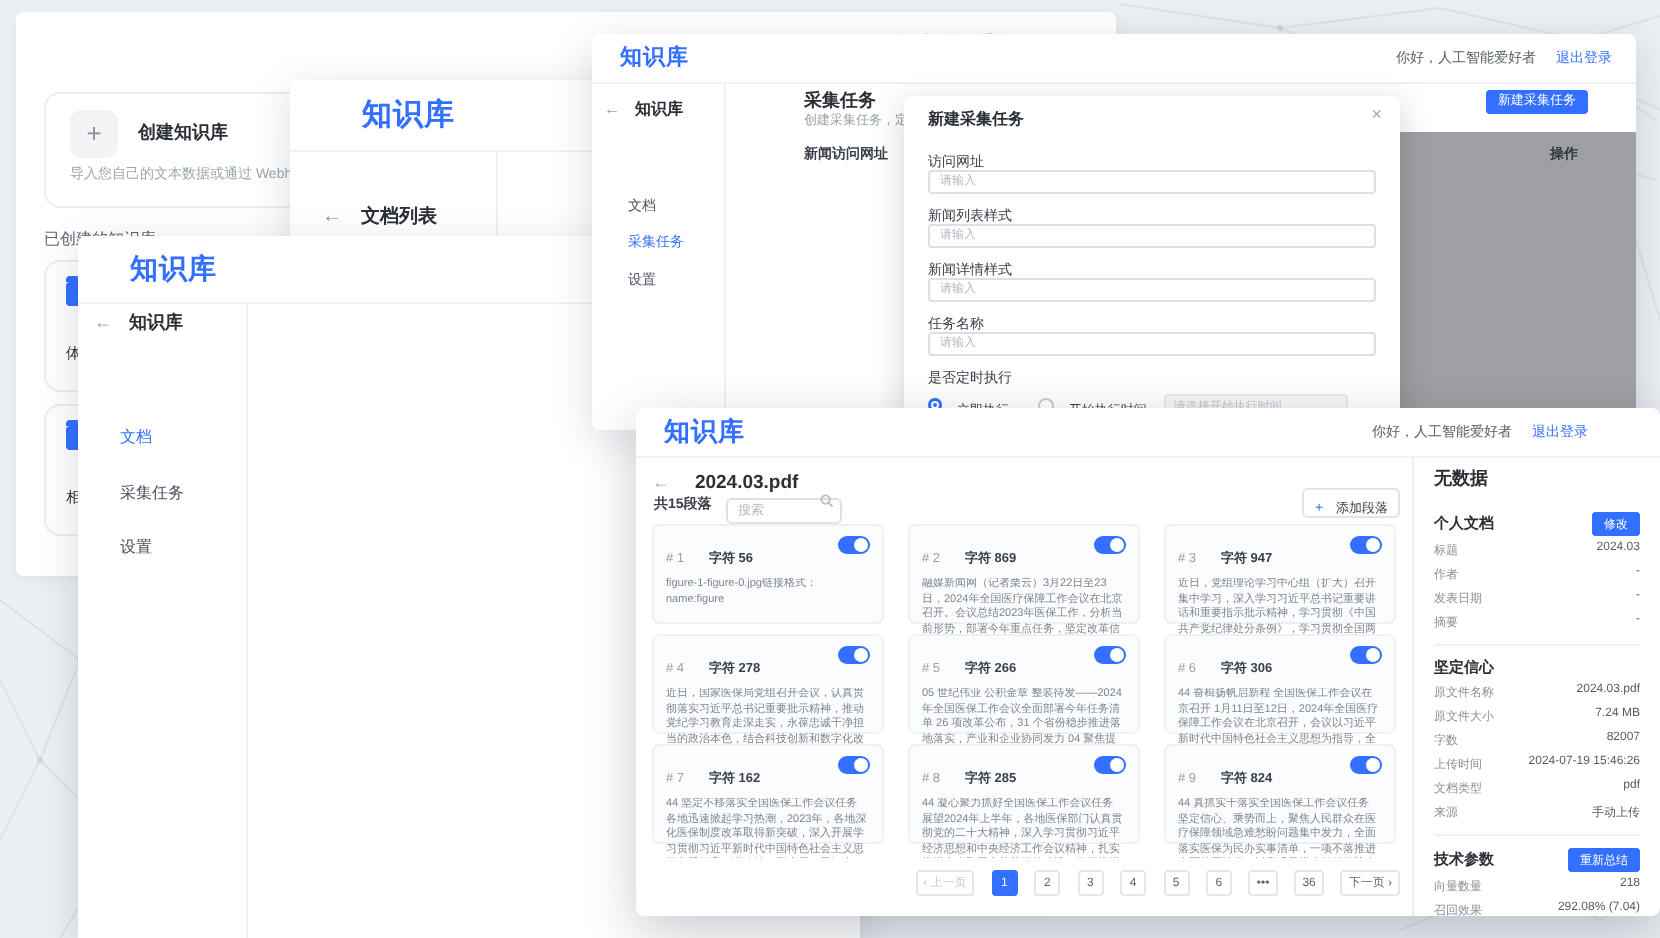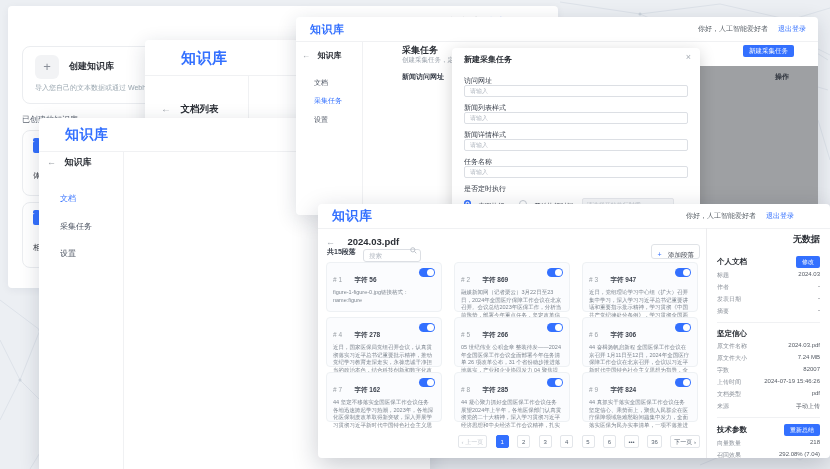--- a/index.html
+++ b/index.html
@@ -17,21 +17,21 @@
   
   #base{position:absolute;left:8px;top:6px;width:550px;height:282px;background:#fff;border-radius:4px;z-index:1;box-shadow:0 2px 8px rgba(25,35,60,.06);}
   .dtec-arrow{display:inline-block;width:0;height:0;border-left:7px solid #f5821f;border-top:4px solid transparent;border-bottom:4px solid transparent;margin:0 2px 0 8px;}
   .dtec-text{color:#1f3864;font-style:italic;font-weight:bold;font-size:10px;letter-spacing:.5px;}
   .create-card{position:absolute;left:14px;top:40px;width:420px;height:56px;border:1px solid #ebedf0;border-radius:8px;background:#fff;}
   .plusbox{position:absolute;left:12px;top:8px;width:24px;height:24px;border-radius:6px;background:#f2f3f5;color:#8a8f99;font-size:13px;line-height:24px;text-align:center;}
   .kbcard{position:absolute;width:122px;height:64px;border:1px solid #ebedf0;border-radius:8px;background:#fff;}
   .folder{display:inline-block;width:16px;height:12px;background:#3370ff;border-radius:2px;position:relative;margin:10px 0 0 10px;}
   .folder::before{content:"";position:absolute;left:0;top:-3px;width:7px;height:3px;background:#3370ff;border-radius:2px 2px 0 0;}
   
-  .navitem{font-size:8px;color:#4a5260;}
+  .navitem{font-size:8px;color:#4a5260;margin-top:20px;}
   .navitem.on{color:#3370ff;}
   
   .mask{position:absolute;left:300px;top:49px;right:0;bottom:0;background:rgba(40,44,52,.45);border-radius:0 0 4px 0;}
   
   .fld-label{font-size:7px;color:#3b414c;margin:0 0 3px 0;}
   .fld-input{width:224px;height:12px;font-size:6px;padding:0 5px;}
   .rad-on{display:inline-block;width:7px;height:7px;border-radius:50%;background:#3370ff;box-shadow:inset 0 0 0 1.5px #3370ff, inset 0 0 0 2.5px #fff;vertical-align:middle;}
   .rad-off{display:inline-block;width:6px;height:6px;border-radius:50%;border:1px solid #c6cbd2;background:#fff;vertical-align:middle;}
   
   .tg{display:inline-block;width:16px;height:9px;border-radius:5px;background:#3370ff;position:relative;}
@@ -271,21 +271,21 @@
         <span class="pgbtn">4</span>
         <span class="pgbtn">5</span>
         <span class="pgbtn">6</span>
         <span class="pgbtn">•••</span>
         <span class="pgbtn">36</span>
         <span class="pgbtn">下一页 ›</span>
       </div>
     </div>
 
     <div class="abs" style="right:0;top:24px;width:124px;bottom:0;border-left:1px solid #ececee;box-sizing:border-box;padding:5px 10px;">
-      <div class="sb-h" style="font-size:9px;text-align:right;">无数据</div>
+      <div class="sb-h" style="font-size:9px;">无数据</div>
 
       <div style="display:flex;justify-content:space-between;align-items:center;margin-top:10px;">
         <span class="sb-h">个人文档</span>
         <span class="sb-btn">修改</span>
       </div>
       <div class="kv">
           <span class="k">标题</span>
           <span class="v">2024.03</span>
         </div>
       <div class="kv">

